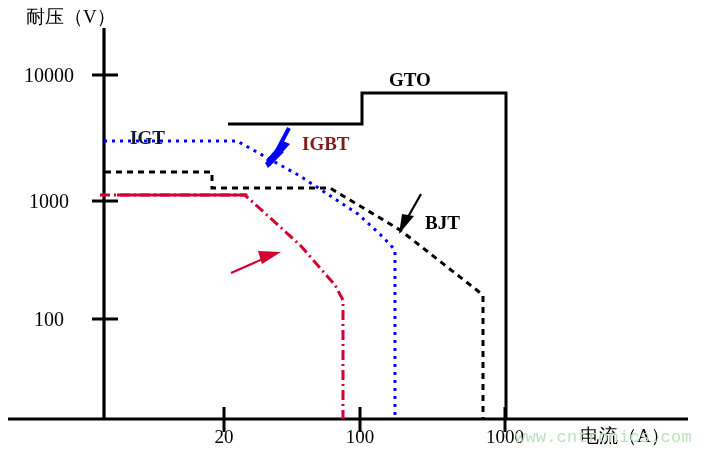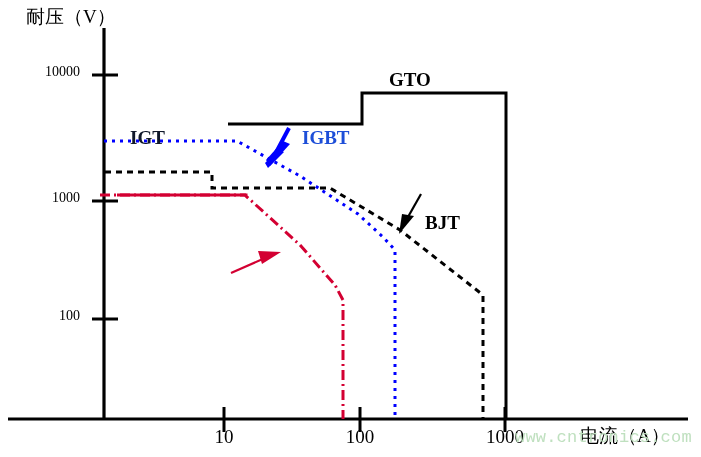--- a/index.html
+++ b/index.html
@@ -22,24 +22,24 @@
     color: #000000;
     white-space: nowrap;
     letter-spacing: 0px;
   }
   #y-axis-title { left: 26px; top: 4px; }
   #x-axis-title { left: 580px; top: 423px; }
 
   .tick-label {
     position: absolute;
     font-family: "Liberation Serif", serif;
-    font-size: 14px;
+    font-size: 20px;
     color: #000000;
     white-space: nowrap;
-    text-align: right;
+    text-align: center;
   }
   .xtick-label {
     position: absolute;
     font-family: "Liberation Serif", serif;
     font-size: 19px;
     color: #000000;
     white-space: nowrap;
     text-align: center;
   }
 
@@ -74,21 +74,21 @@
 <div id="canvas">
 
   <div class="axis-title" id="x-axis-title">电流（A）</div>
 
   <div class="axis-title" id="y-axis-title">耐压（V）</div>
 
   <div class="tick-label" style="left: 18px; top: 64px; width: 62px;">10000</div>
   <div class="tick-label" style="left: 18px; top: 190px; width: 62px;">1000</div>
   <div class="tick-label" style="left: 18px; top: 308px; width: 62px;">100</div>
 
-  <div class="xtick-label" style="left: 194px; top: 426px; width: 60px;">10</div>
+  <div class="xtick-label" style="left: 194px; top: 426px; width: 60px;">20</div>
   <div class="xtick-label" style="left: 330px; top: 426px; width: 60px;">100</div>
   <div class="xtick-label" style="left: 470px; top: 426px; width: 70px;">1000</div>
 
   <div class="watermark" style="left: 515px; top: 428px;">www.cntronics.com</div>
 
   <svg class="plot" viewBox="0 0 701 457">
 
     <line x1="104" y1="28" x2="104" y2="419" stroke="#000000" stroke-width="3.2"></line>
 
     <line x1="8" y1="419" x2="688" y2="419" stroke="#000000" stroke-width="3.2"></line>
@@ -123,20 +123,20 @@
     </g>
 
     <g>
       <line x1="231" y1="273" x2="265" y2="258" stroke="#d30032" stroke-width="2.2"></line>
       <polygon points="281,252 258,251 262,264" fill="#d30032"></polygon>
     </g>
   </svg>
 
   <div class="series-label" style="left: 389px; top: 69px; color: #000000;">GTO</div>
 
-  <div class="series-label" style="left: 302px; top: 127px; color: #1d4ed8;">IGBT</div>
+  <div class="series-label" style="left: 302px; top: 133px; color: #7f1d1d;">IGBT</div>
 
   <div class="series-label" style="left: 130px; top: 127px; color: #0f172a;">IGT</div>
 
   <div class="series-label" style="left: 425px; top: 212px; color: #000000;">BJT</div>
 
 
 </div>
 
 </body></html>

